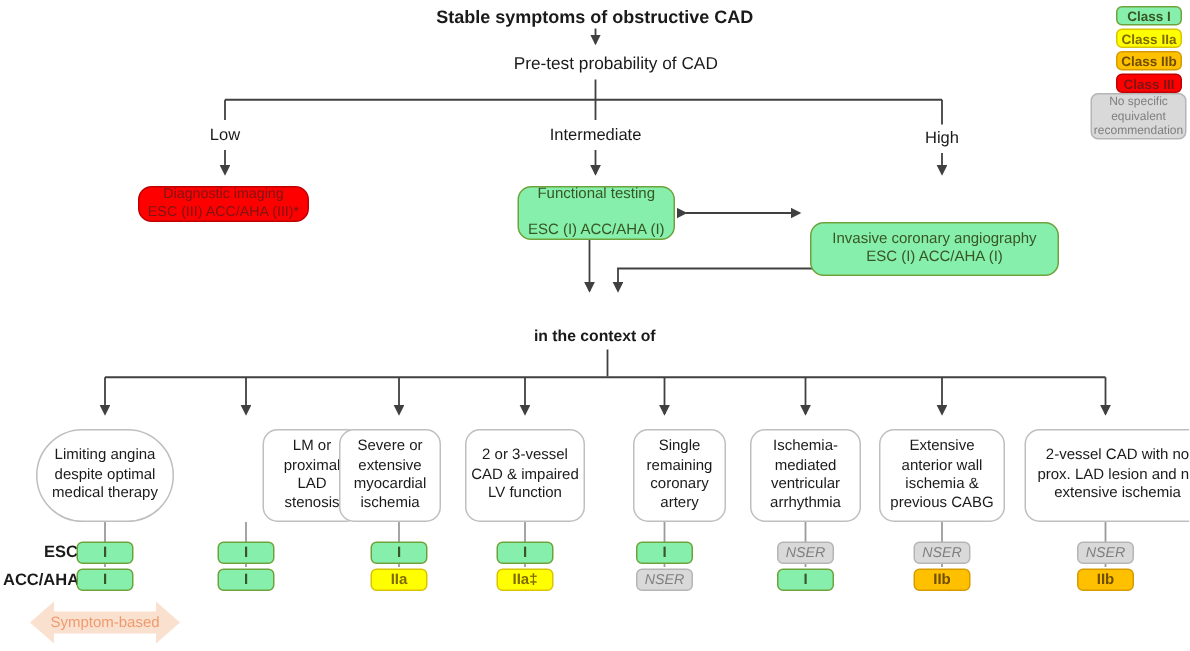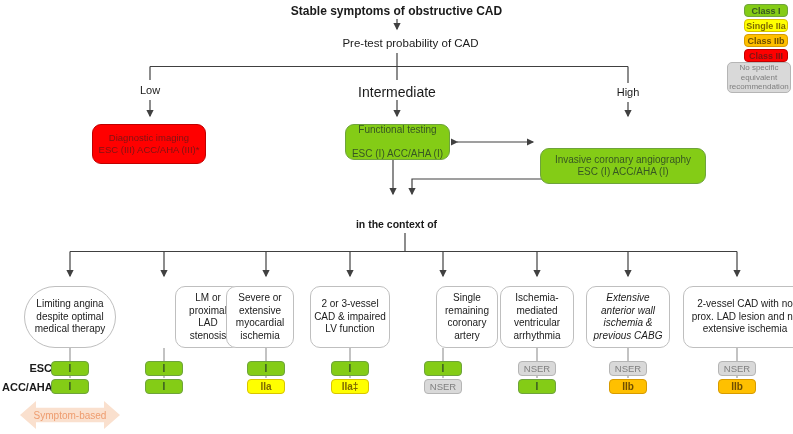--- a/index.html
+++ b/index.html
@@ -3,34 +3,34 @@
 <meta charset="utf-8">
 <style>
   html,body{margin:0;padding:0;background:#fff;}
   .stage{position:relative;width:793px;height:434px;background:#fff;overflow:hidden;
          font-family:"Liberation Sans",sans-serif;color:#1a1a1a;}
   .wires{position:absolute;left:0;top:0;width:793px;height:434px;}
   .txt{position:absolute;white-space:nowrap;}
   .center{left:0;right:0;text-align:center;}
   .bold{font-weight:bold;}
   
-  .green {background:#84cc16;border:1.5px solid #6EA33C;color:#375623;}
+  .green {background:#86efac;border:1.5px solid #6EA33C;color:#375623;}
   .yellow{background:#FFFF00;border:1.5px solid #D9C400;color:#7F6A00;}
   .orange{background:#FFC000;border:1.5px solid #D79B00;color:#6E4E00;}
   .red   {background:#FF0000;border:1.5px solid #C00000;color:#7E1414;}
   .gray  {background:#D9D9D9;border:1.5px solid #B5B5B5;color:#7F7F7F;}
   .node{position:absolute;border-radius:9px;display:flex;flex-direction:column;align-items:center;
         justify-content:center;font-size:10px;line-height:12.5px;text-align:center;box-sizing:border-box;
         padding:2px;}
   .crit{position:absolute;top:286px;height:62px;background:#fff;border:1.5px solid #BFBFBF;
         border-radius:10px;display:flex;align-items:center;justify-content:center;text-align:center;
         font-size:10px;line-height:12.5px;padding:2px 3px;box-sizing:border-box;color:#1a1a1a;}
   .badge{position:absolute;width:38px;height:15px;border-radius:4px;display:flex;align-items:center;
          justify-content:center;font-size:10px;font-weight:bold;box-sizing:border-box;}
-  .badge.gray{font-weight:normal;font-size:9.5px;}
+  .badge.gray{font-weight:normal;font-size:9.5px;font-style:italic;}
   .rowlabel{position:absolute;left:2px;width:50px;text-align:right;font-size:11px;font-weight:bold;}
   .lg{position:absolute;left:744px;width:44px;height:13px;border-radius:4px;display:flex;align-items:center;
       justify-content:center;font-size:9px;font-weight:bold;box-sizing:border-box;}
   .lg-nser{position:absolute;left:727px;top:62px;width:64px;height:31px;border-radius:5px;
            font-size:8px;line-height:9.5px;font-weight:normal;display:flex;align-items:center;
            justify-content:center;text-align:center;box-sizing:border-box;padding:1px;}
   .foot-arrow{position:absolute;display:flex;align-items:center;box-sizing:border-box;}
   .blue-arrow{left:132px;top:397px;width:658px;height:26px;background:#DCE9F6;
       clip-path:polygon(0 50%,24px 0,24px 22%,calc(100% - 24px) 22%,calc(100% - 24px) 0,100% 50%,
                         calc(100% - 24px) 100%,calc(100% - 24px) 78%,24px 78%,24px 100%);
@@ -83,45 +83,45 @@
       <path d="M443 348 V378"></path>
       <path d="M537 348 V378"></path>
       <path d="M628 348 V378"></path>
       <path d="M737 348 V378"></path>
     </g>
   </svg>
 
   <div class="txt center bold" style="top:4px;font-size:12px;">Stable symptoms of obstructive CAD</div>
   <div class="txt center" style="top:37px;font-size:11.5px;margin-left:28px;">Pre-test probability of CAD</div>
   <div class="txt" style="top:84px;left:110px;width:80px;text-align:center;font-size:11px;">Low</div>
-  <div class="txt" style="top:84px;left:357px;width:80px;text-align:center;font-size:14px;">Intermediate</div>
+  <div class="txt" style="top:84px;left:357px;width:80px;text-align:center;font-size:11px;">Intermediate</div>
   <div class="txt" style="top:86px;left:588px;width:80px;text-align:center;font-size:11px;">High</div>
 
-  <div class="node red" style="left:92px;top:124px;width:114px;height:40px;font-size:9.5px;">
+  <div class="node red" style="left:92px;top:124px;width:114px;height:24px;font-size:9.5px;">
     <div>Diagnostic imaging</div>
     <div>ESC (III) ACC/AHA (III)*</div>
   </div>
   <div class="node green" style="left:345px;top:124px;width:105px;height:36px;gap:12px;">
     <div>Functional testing</div>
     <div>ESC (I) ACC/AHA (I)</div>
   </div>
   <div class="node green" style="left:540px;top:124px;width:166px;height:36px;margin-top:24px;">
     <div>Invasive coronary angiography</div>
     <div>ESC (I) ACC/AHA (I)</div>
   </div>
 
   <div class="txt center bold" style="top:218px;font-size:10.5px;">in the context of</div>
 
   <div class="crit" style="left:24px;width:92px;border-radius:31px;">Limiting angina despite optimal medical therapy</div>
   <div class="crit" style="left:131px;width:66px;margin-left:44px;">LM or proximal LAD stenosis</div>
   <div class="crit" style="left:226px;width:68px;">Severe or extensive myocardial ischemia</div>
   <div class="crit" style="left:310px;width:80px;">2 or 3-vessel CAD &amp; impaired LV function</div>
-  <div class="crit" style="left:436px;width:62px;">Single remaining coronary artery</div>
+  <div class="crit" style="left:422px;width:62px;">Single remaining coronary artery</div>
   <div class="crit" style="left:500px;width:74px;">Ischemia-mediated ventricular arrhythmia</div>
-  <div class="crit" style="left:586px;width:84px;font-style:italic;">Extensive anterior wall ischemia &amp; previous CABG</div>
+  <div class="crit" style="left:586px;width:84px;">Extensive anterior wall ischemia &amp; previous CABG</div>
   <div class="crit" style="left:683px;width:124px;">2-vessel CAD with no prox. LAD lesion and no extensive ischemia</div>
 
   <div class="rowlabel" style="top:362px;">ESC</div>
   <div class="rowlabel" style="top:381px;">ACC/AHA</div>
 
   <div class="badge green" style="left:51px;top:361px;">I</div>
   <div class="badge green" style="left:145px;top:361px;">I</div>
   <div class="badge green" style="left:247px;top:361px;">I</div>
   <div class="badge green" style="left:331px;top:361px;">I</div>
   <div class="badge green" style="left:424px;top:361px;">I</div>
@@ -132,21 +132,21 @@
   <div class="badge green" style="left:51px;top:379px;">I</div>
   <div class="badge green" style="left:145px;top:379px;">I</div>
   <div class="badge yellow" style="left:247px;top:379px;">IIa</div>
   <div class="badge yellow" style="left:331px;top:379px;">IIa‡</div>
   <div class="badge gray" style="left:424px;top:379px;">NSER</div>
   <div class="badge green" style="left:518px;top:379px;">I</div>
   <div class="badge orange" style="left:609px;top:379px;">IIb</div>
   <div class="badge orange" style="left:718px;top:379px;">IIb</div>
 
   <div class="lg green" style="top:4px;">Class I</div>
-  <div class="lg yellow" style="top:19px;">Single IIa</div>
+  <div class="lg yellow" style="top:19px;">Class IIa</div>
   <div class="lg orange" style="top:34px;">Class IIb</div>
   <div class="lg red" style="top:49px;">Class III</div>
   <div class="lg-nser gray">No specific equivalent recommendation</div>
 
   <div class="foot-arrow peach-arrow">
     <span>Symptom-based</span>
   </div>
 
 </div>
 

